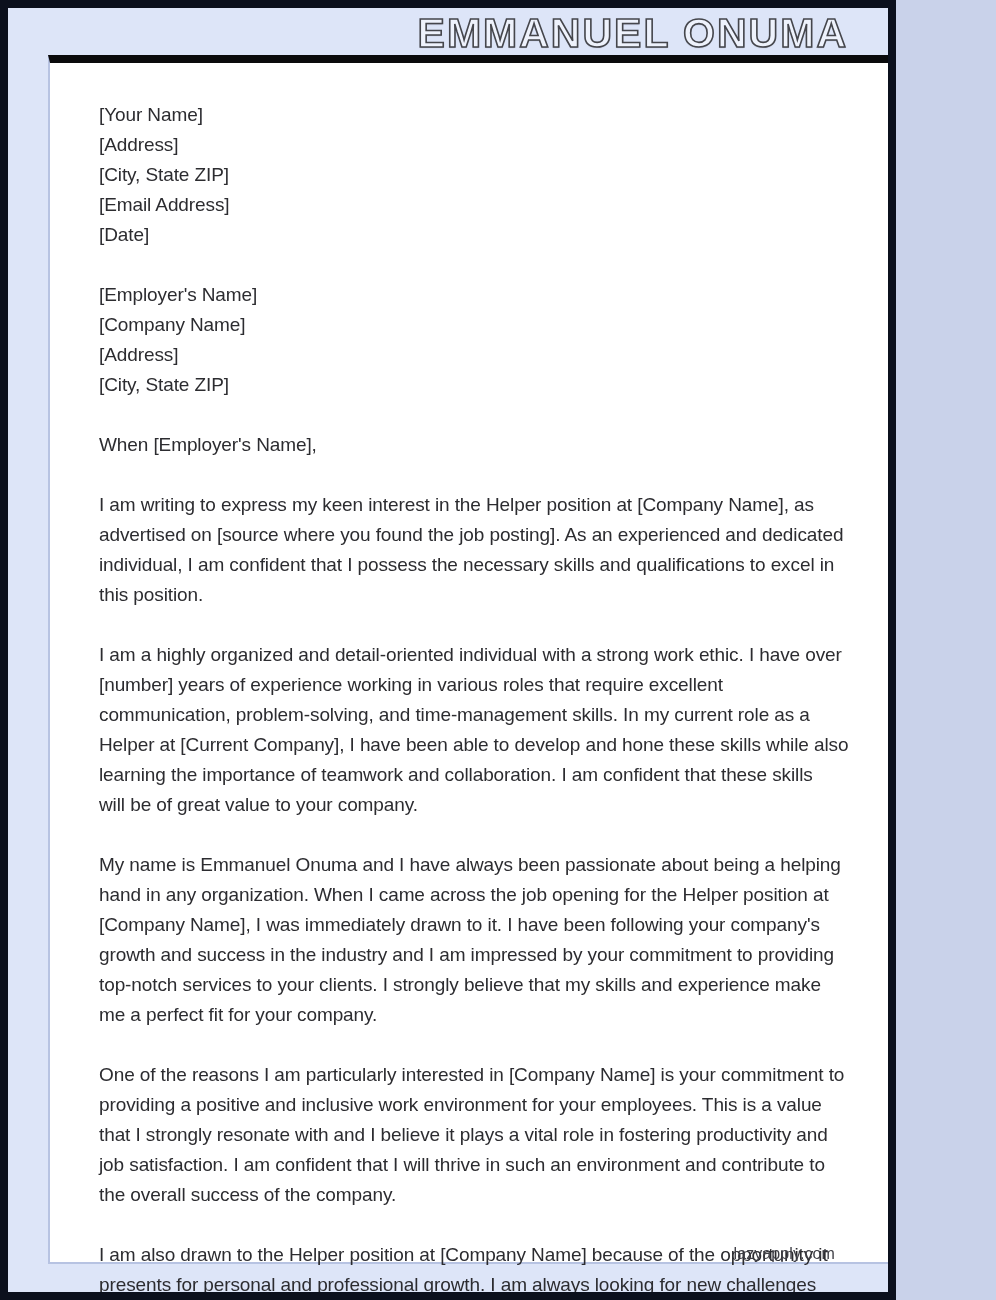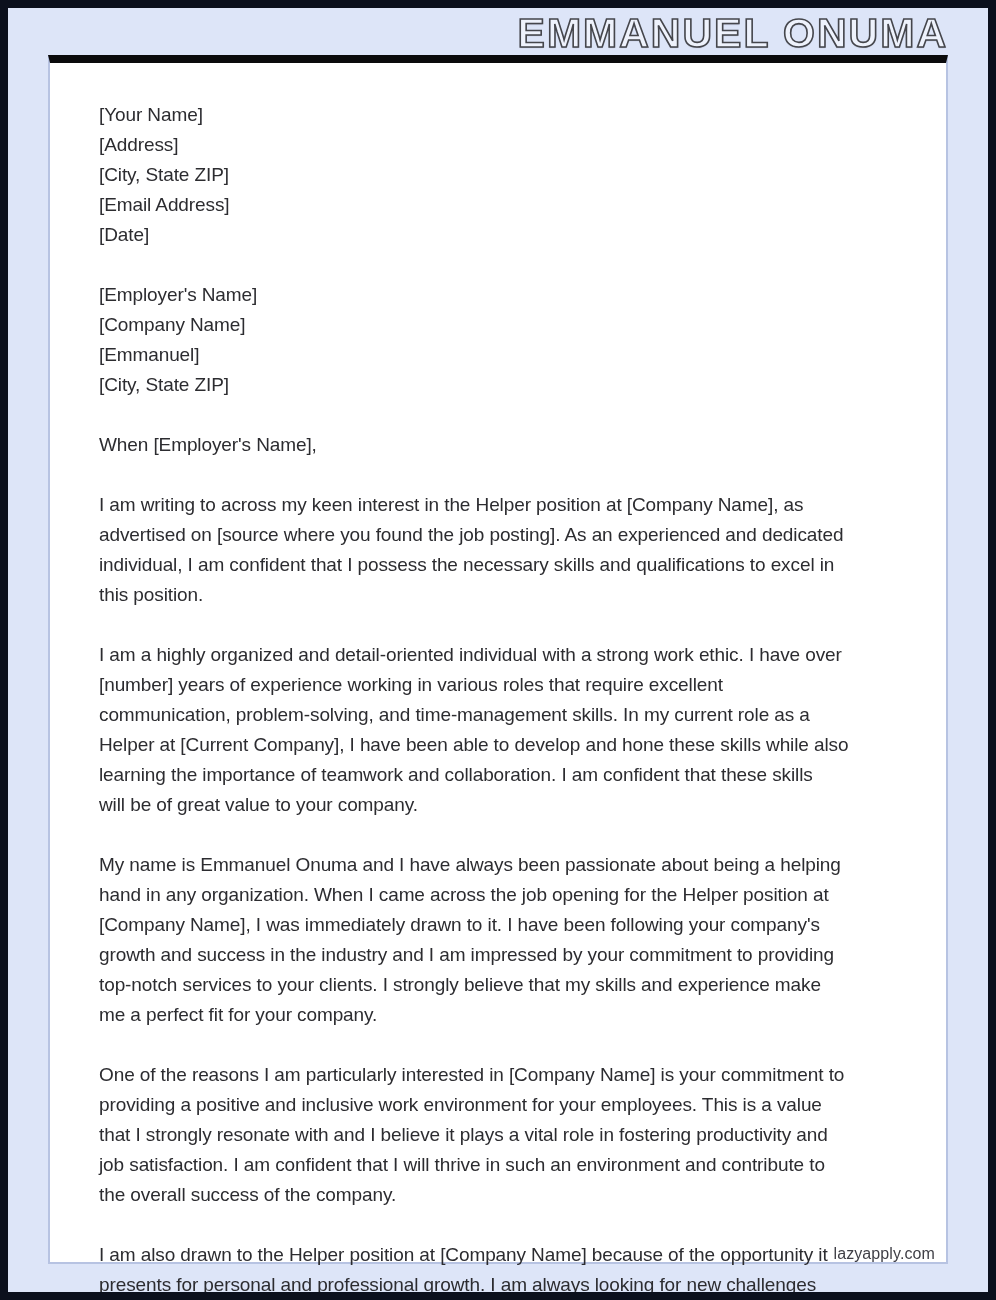--- a/index.html
+++ b/index.html
@@ -1,19 +1,19 @@
 <!DOCTYPE html>
 <html><head>
 <meta charset="utf-8">
 <style>
   * { margin: 0; padding: 0; box-sizing: border-box; }
   html, body { background: #c9d2ea; }
   .screen {
     position: relative;
-    width: 996px;
+    width: 896px;
     height: 1300px;
     background: #dde5f8;
     border: 8px solid #0b101d;
     overflow: hidden;
     font-family: "Liberation Sans", sans-serif;
   }
   
   .header-title {
     position: absolute;
     top: 0px;
@@ -76,24 +76,24 @@
   <div class="page"></div>
 
   <div class="letter">
     <p>[Your Name]
 [Address]
 [City, State ZIP]
 [Email Address]
 [Date]</p>
     <p>[Employer's Name]
 [Company Name]
-[Emmanuel]
+[Address]
 [City, State ZIP]</p>
     <p>When [Employer's Name],</p>
-    <p>I am writing to across my keen interest in the Helper position at [Company Name], as
+    <p>I am writing to express my keen interest in the Helper position at [Company Name], as
 advertised on [source where you found the job posting]. As an experienced and dedicated
 individual, I am confident that I possess the necessary skills and qualifications to excel in
 this position.</p>
     <p>I am a highly organized and detail-oriented individual with a strong work ethic. I have over
 [number] years of experience working in various roles that require excellent
 communication, problem-solving, and time-management skills. In my current role as a
 Helper at [Current Company], I have been able to develop and hone these skills while also
 learning the importance of teamwork and collaboration. I am confident that these skills
 will be of great value to your company.</p>
     <p>My name is Emmanuel Onuma and I have always been passionate about being a helping

